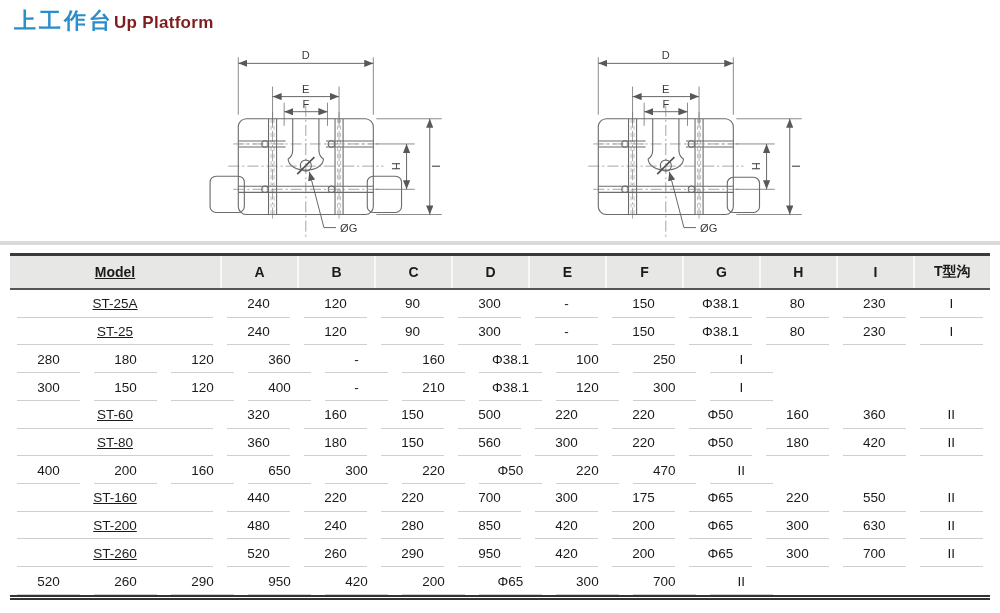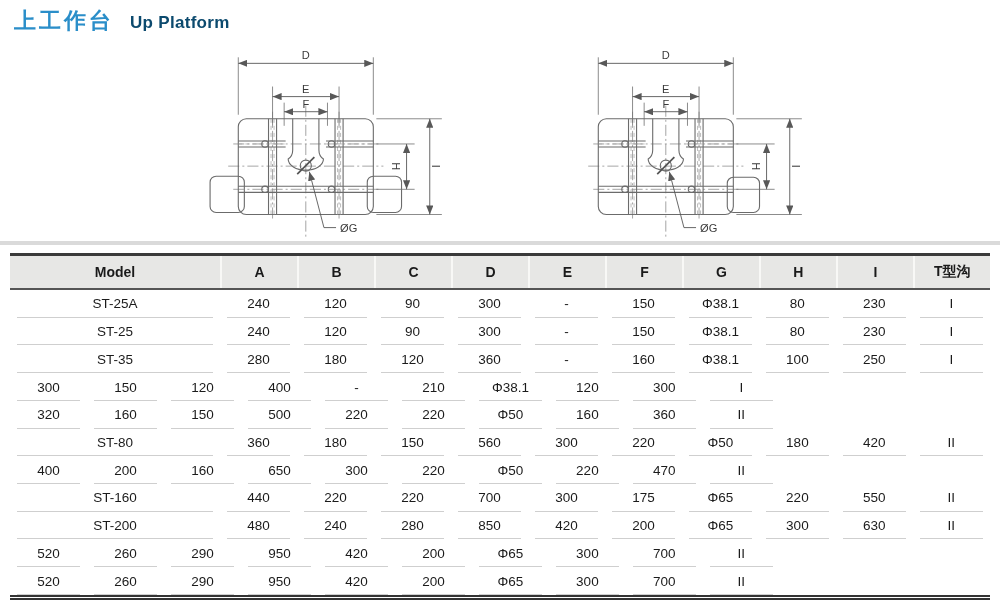--- a/index.html
+++ b/index.html
@@ -2,21 +2,21 @@
 <html><head>
 <meta charset="utf-8">
 <style>
   html,body{margin:0;padding:0;background:#ffffff;}
   .page{position:relative;width:1000px;height:613px;background:#ffffff;overflow:hidden;
         font-family:"Liberation Sans",sans-serif;}
 
   
   .titlebar{position:absolute;left:14px;top:6px;display:flex;align-items:baseline;}
   .title-zh{font-size:22px;font-weight:bold;color:#2a8ec9;letter-spacing:3px;}
-  .title-en{font-size:17px;font-weight:bold;color:#0c4a6e;margin-left:16px;letter-spacing:.3px;}
+  .title-en{font-size:17px;font-weight:bold;color:#7f1d1d;letter-spacing:.3px;}
 
   
   .rule-top{position:absolute;left:0;top:241px;width:1000px;height:4px;background:#dadada;}
 
   
   .diagram{position:absolute;top:48px;width:262px;height:202px;}
   .diagram.left{left:200px;}
   .diagram.right{left:560px;}
   .ol{fill:none;stroke:#6b6b6b;stroke-width:1.1;}
   .hd{fill:none;stroke:#a0a0a0;stroke-width:.7;stroke-dasharray:4 3;}
@@ -31,21 +31,21 @@
               border-top:3px solid #3a3a3a;border-bottom:5px double #333;}
   .thead{display:flex;height:32px;background:#e7e7e5;border-bottom:2px solid #555;}
   .th{display:flex;align-items:center;justify-content:center;
       font-size:14px;font-weight:bold;color:#1a1a1a;box-sizing:border-box;}
   .th + .th{border-left:2px solid #f8f8f6;}
   .tbody{}
   .tr{display:flex;height:27.72px;}
   .td{position:relative;display:flex;align-items:center;justify-content:center;
       font-size:13.5px;color:#1b1b1b;box-sizing:border-box;}
   .td::after{content:"";position:absolute;left:7px;right:7px;bottom:0;height:1px;background:#cfcfcf;}
-  .col-model{width:21.43%;}
+  .col-model{width:21.43%;text-decoration:underline;}
   .col-val{width:7.857%;}
 </style>
 </head>
 <body>
 
 <div class="page">
 
   <div class="titlebar">
     <span class="title-zh">上工作台</span>
     <span class="title-en">Up Platform</span>
@@ -197,21 +197,20 @@
           <div class="td col-val">90</div>
           <div class="td col-val">300</div>
           <div class="td col-val">-</div>
           <div class="td col-val">150</div>
           <div class="td col-val">Φ38.1</div>
           <div class="td col-val">80</div>
           <div class="td col-val">230</div>
           <div class="td col-val">I</div>
         </div>
         <div class="tr">
-          <div class="td col-model">ST-35</div>
           <div class="td col-val">280</div>
           <div class="td col-val">180</div>
           <div class="td col-val">120</div>
           <div class="td col-val">360</div>
           <div class="td col-val">-</div>
           <div class="td col-val">160</div>
           <div class="td col-val">Φ38.1</div>
           <div class="td col-val">100</div>
           <div class="td col-val">250</div>
           <div class="td col-val">I</div>
@@ -222,20 +221,21 @@
           <div class="td col-val">120</div>
           <div class="td col-val">400</div>
           <div class="td col-val">-</div>
           <div class="td col-val">210</div>
           <div class="td col-val">Φ38.1</div>
           <div class="td col-val">120</div>
           <div class="td col-val">300</div>
           <div class="td col-val">I</div>
         </div>
         <div class="tr">
+          <div class="td col-model">ST-60</div>
           <div class="td col-val">320</div>
           <div class="td col-val">160</div>
           <div class="td col-val">150</div>
           <div class="td col-val">500</div>
           <div class="td col-val">220</div>
           <div class="td col-val">220</div>
           <div class="td col-val">Φ50</div>
           <div class="td col-val">160</div>
           <div class="td col-val">360</div>
           <div class="td col-val">II</div>
@@ -285,20 +285,21 @@
           <div class="td col-val">280</div>
           <div class="td col-val">850</div>
           <div class="td col-val">420</div>
           <div class="td col-val">200</div>
           <div class="td col-val">Φ65</div>
           <div class="td col-val">300</div>
           <div class="td col-val">630</div>
           <div class="td col-val">II</div>
         </div>
         <div class="tr">
+          <div class="td col-model">ST-260</div>
           <div class="td col-val">520</div>
           <div class="td col-val">260</div>
           <div class="td col-val">290</div>
           <div class="td col-val">950</div>
           <div class="td col-val">420</div>
           <div class="td col-val">200</div>
           <div class="td col-val">Φ65</div>
           <div class="td col-val">300</div>
           <div class="td col-val">700</div>
           <div class="td col-val">II</div>

